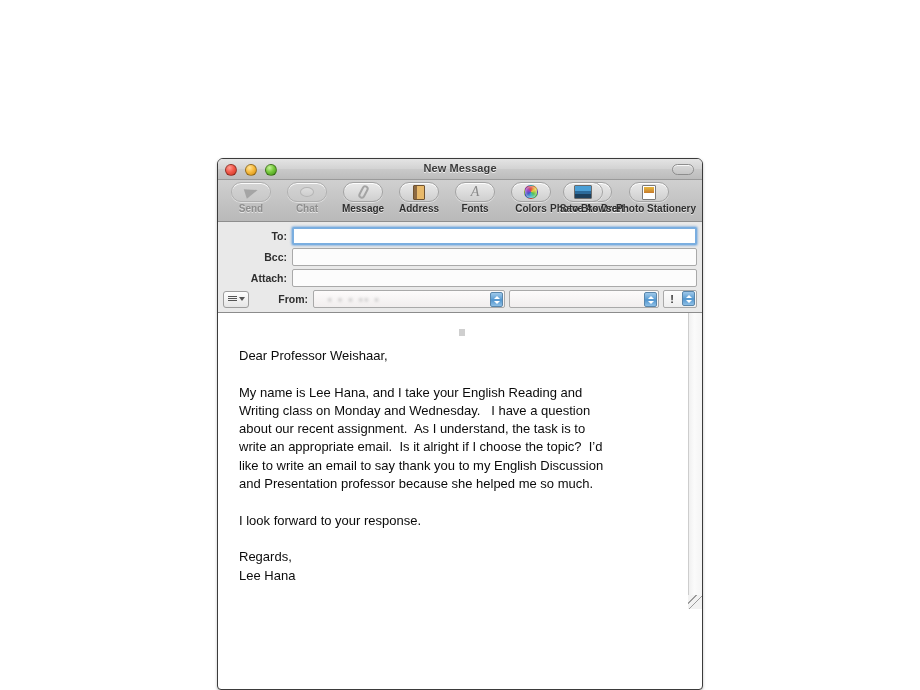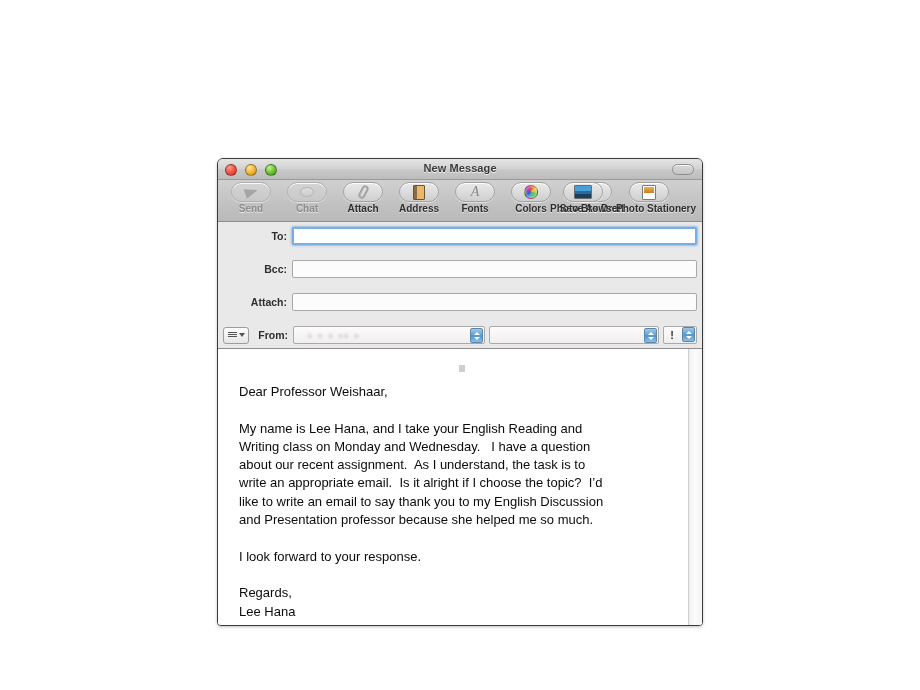--- a/index.html
+++ b/index.html
@@ -15,21 +15,21 @@
     font-family: "Liberation Sans", sans-serif;
     -webkit-font-smoothing: antialiased;
   }
 
   
   #mail-window {
     position: absolute;
     left: 217px;
     top: 158px;
     width: 486px;
-    height: 468px;
+    height: 532px;
     border: 1px solid #3b3b3b;
     border-radius: 6px 6px 4px 4px;
     box-sizing: border-box;
     background: #ffffff;
     overflow: hidden;
     box-shadow: 0 1px 3px rgba(0,0,0,0.25);
   }
 
   
   #titlebar {
@@ -189,21 +189,21 @@
   #headers {
     background: #e9e9e9;
     padding: 4px 5px 3px 5px;
     border-bottom: 1px solid #8c8c8c;
     box-sizing: border-box;
   }
   .hrow {
     display: flex;
     align-items: center;
     height: 19px;
-    margin-bottom: 14px;
+    margin-bottom: 2px;
   }
   .hrow:last-child { margin-bottom: 0; }
   .hlabel {
     width: 69px;
     text-align: right;
     padding-right: 5px;
     font-size: 10.5px;
     font-weight: bold;
     color: #2e2e2e;
     box-sizing: border-box;
@@ -373,21 +373,21 @@
         <div class="tb-btn dim">
           <span class="ico-chat"></span>
         </div>
         <div class="tb-label disabled">Chat</div>
       </div>
 
       <div class="tb-item">
         <div class="tb-btn">
           <span class="ico-clip"></span>
         </div>
-        <div class="tb-label">Attach</div>
+        <div class="tb-label">Message</div>
       </div>
 
       <div class="tb-item">
         <div class="tb-btn">
           <span class="ico-book"></span>
         </div>
         <div class="tb-label">Address</div>
       </div>
 
       <div class="tb-item">
@@ -445,21 +445,21 @@
     <div class="hrow">
       <div class="hlabel">Attach:</div>
       <div class="hfield"></div>
     </div>
 
     <div class="hrow" id="from-row">
       <div id="layout-btn">
         <span class="hamburger"></span>
         <span class="mini-chev"></span>
       </div>
-      <div class="hlabel" style="width:38px;">From:</div>
+      <div class="hlabel" style="width:38px;margin-left:20px;">From:</div>
 
       <div class="from-select" id="from-account">
         <span class="blurred-text">▪   ▪   ▪  ▪▪   ▪</span>
         <span class="stepper">
           <span class="up"></span>
             <span class="down"></span>
         </span>
       </div>
 
       <div class="from-select" id="from-signature">

